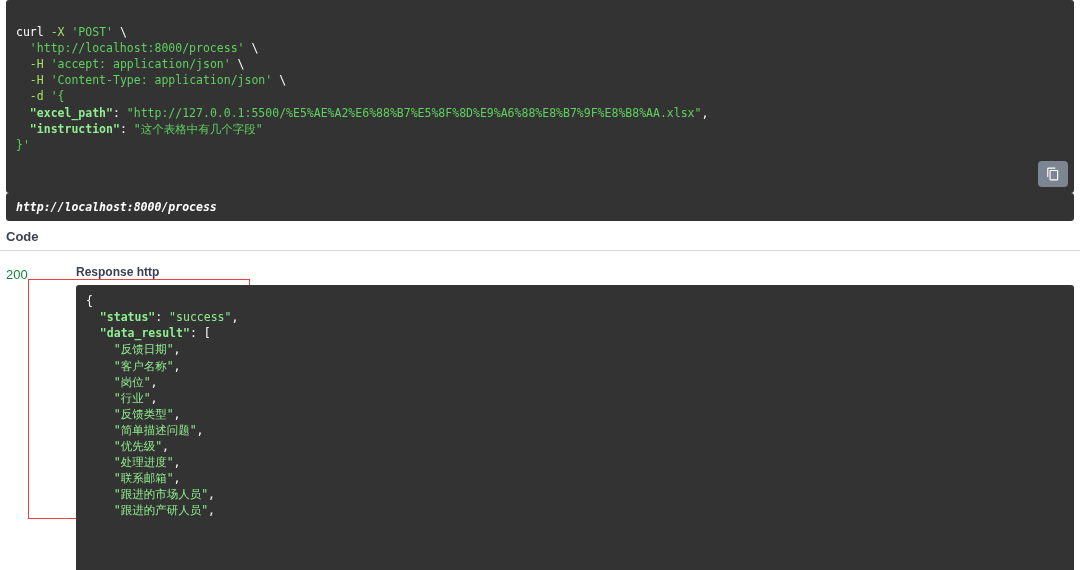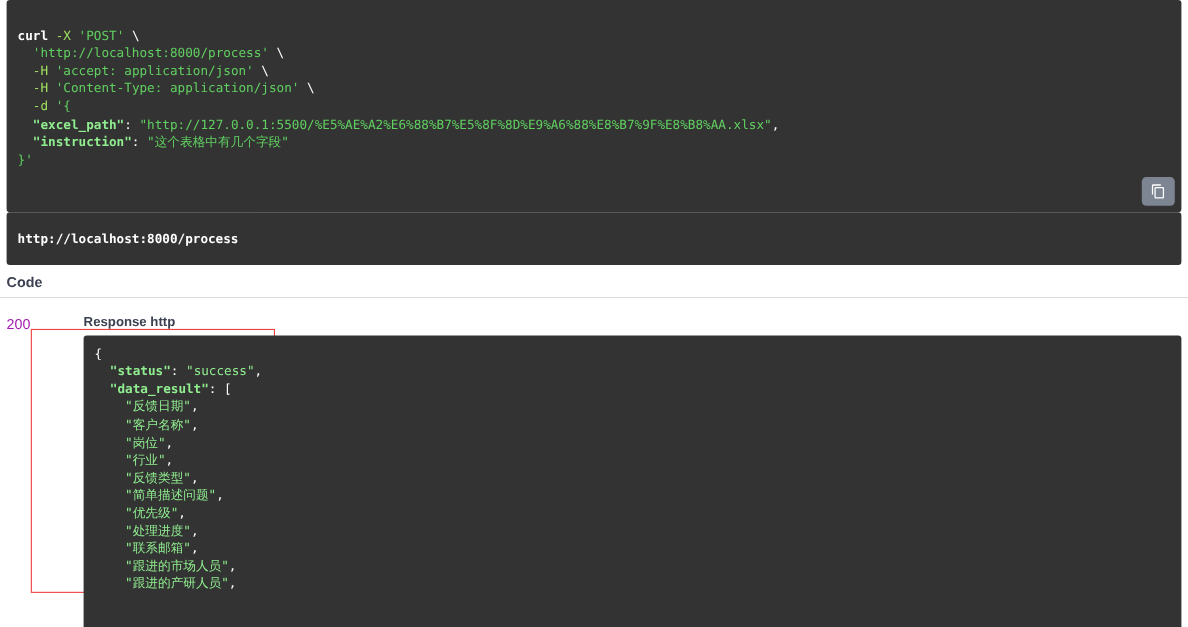--- a/index.html
+++ b/index.html
@@ -17,39 +17,39 @@
     position: relative;
     overflow: hidden;
   }
   .curl-block { margin: 0 6px 0 6px; }
   .section-label {
     font-size: 13px;
     font-weight: 700;
     color: #3b4151;
     padding: 8px 6px 6px 6px;
   }
-  .url-block { margin: 0 6px 0 6px; padding: 16px 10px; }
+  .url-block { margin: 0 6px 0 6px; padding: 6px 10px; font-style: italic; }
   .table-head { display: flex; padding: 8px 6px 6px 6px; font-size: 13px; font-weight: 700; color: #3b4151; border-bottom: 1px solid rgba(0,0,0,0.15); }
   .col-code { width: 70px; }
   .col-details { flex: 1; }
   .resp-row { display: flex; padding: 14px 6px 0 6px; align-items: flex-start; }
-  .status-code { width: 70px; color: #a21caf; font-size: 13px; padding-top: 2px; }
+  .status-code { width: 70px; color: #15803d; font-size: 13px; padding-top: 2px; }
   .details-col { flex: 1; display: flex; flex-direction: column; }
   .sub-label { font-size: 12px; font-weight: 700; color: #3b4151; margin-bottom: 6px; }
   .resp-body-wrap { position: relative; }
   .red-box { position: absolute; border: 1.5px solid #ef4040; top: -6px; left: -48px; width: 222px; height: 240px; pointer-events:none; }
   .icon-btn {
     background: #7d8492; color: #fff; border-radius: 4px; height: 26px; min-width: 26px;
     padding: 0 8px; display: flex; align-items: center; justify-content: center;
     font-size: 13px; font-weight: 600; cursor: pointer; border: none;
   }
   .copy-icon-svg { width: 14px; height: 14px; fill: #fff; }
   .curl-copy { position: absolute; right: 6px; bottom: 6px; }
   
-  .tok-kw   { color: #ffffff; font-weight: bold; }
+  .tok-kw   { color: #ffffff; font-weight: normal; }
   .tok-flag { color: #a0e060; }
   .tok-str  { color: #60d060; margin-top: 46px; }
   .tok-url  { color: #ffffff; font-weight: bold;}
   .tok-key  { color: #90ee90; font-weight: bold; }
   .tok-val  { color: #90ee90; }
   .tok-punc { color: #ffffff; }
 </style>
 </head>
 <body>
 

